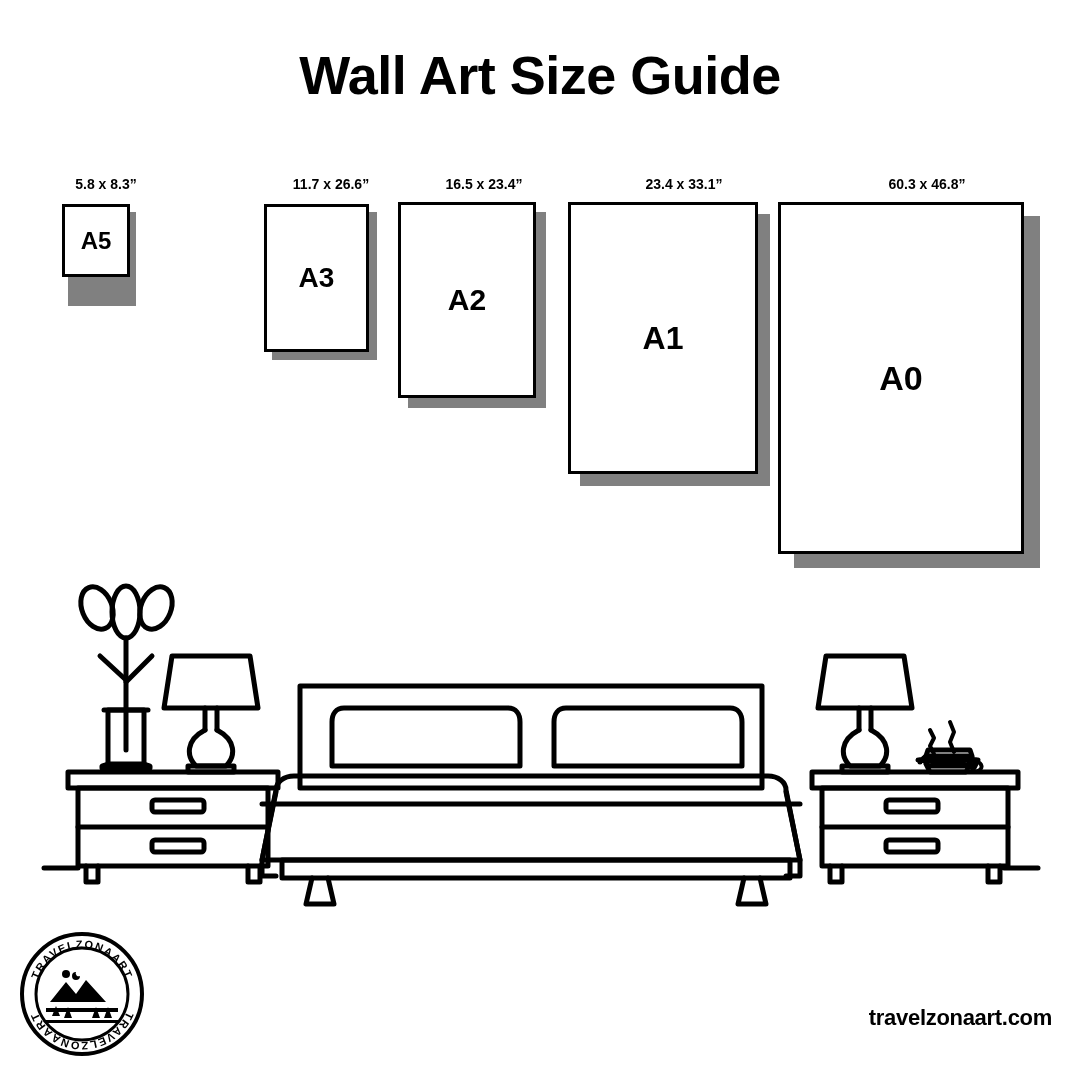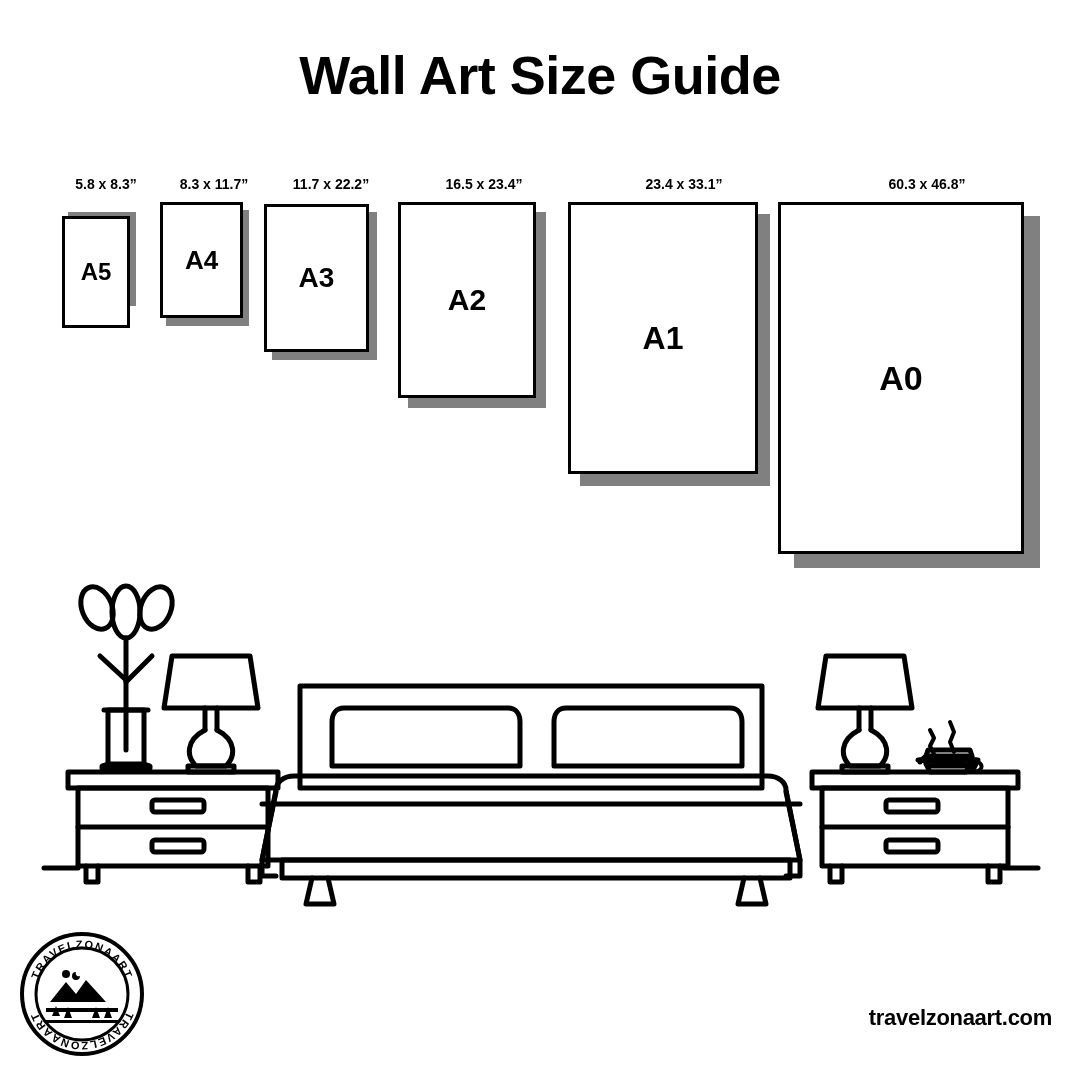--- a/index.html
+++ b/index.html
@@ -95,35 +95,28 @@
 </head>
 <body>
 
 <div id="page-title">Wall Art Size Guide</div>
 
 <div id="frames">
 
   <div class="frame-group" style="left:58px; top:176px; width:80px; height:130px;">
     <div class="frame-dim" style="top:0px;">5.8 x 8.3”</div>
     <div class="frame-shadow" style="left:10px; top:36px; width:68px; height:94px;"></div>
-    <div class="frame-box" style="left:4px; top:28px; width:68px; height:112px;margin-top:12px;">
+    <div class="frame-box" style="left:4px; top:28px; width:68px; height:73px;">
       <span class="frame-label" style="font-size:24px;">A5</span>
     </div>
   </div>
 
-  <div class="frame-group" style="left:156px; top:176px; width:100px; height:150px;">
-    <div class="frame-dim" style="top:0px;">8.3 x 11.7”</div>
-    <div class="frame-shadow" style="left:10px; top:34px; width:83px; height:116px;"></div>
-    <div class="frame-box" style="left:4px; top:26px; width:83px; height:116px;">
-      <span class="frame-label" style="font-size:26px;">A4</span>
-    </div>
-  </div>
 
   <div class="frame-group" style="left:262px; top:176px; width:122px; height:200px;">
-    <div class="frame-dim" style="top:0px;">11.7 x 22.2”</div>
+    <div class="frame-dim" style="top:0px;">11.7 x 26.6”</div>
     <div class="frame-shadow" style="left:10px; top:36px; width:105px; height:148px;"></div>
     <div class="frame-box" style="left:2px; top:28px; width:105px; height:148px;">
       <span class="frame-label" style="font-size:28px;">A3</span>
     </div>
   </div>
 
   <div class="frame-group" style="left:396px; top:176px; width:160px; height:250px;">
     <div class="frame-dim" style="top:0px;">16.5 x 23.4”</div>
     <div class="frame-shadow" style="left:12px; top:36px; width:138px; height:196px;"></div>
     <div class="frame-box" style="left:2px; top:26px; width:138px; height:196px;">

